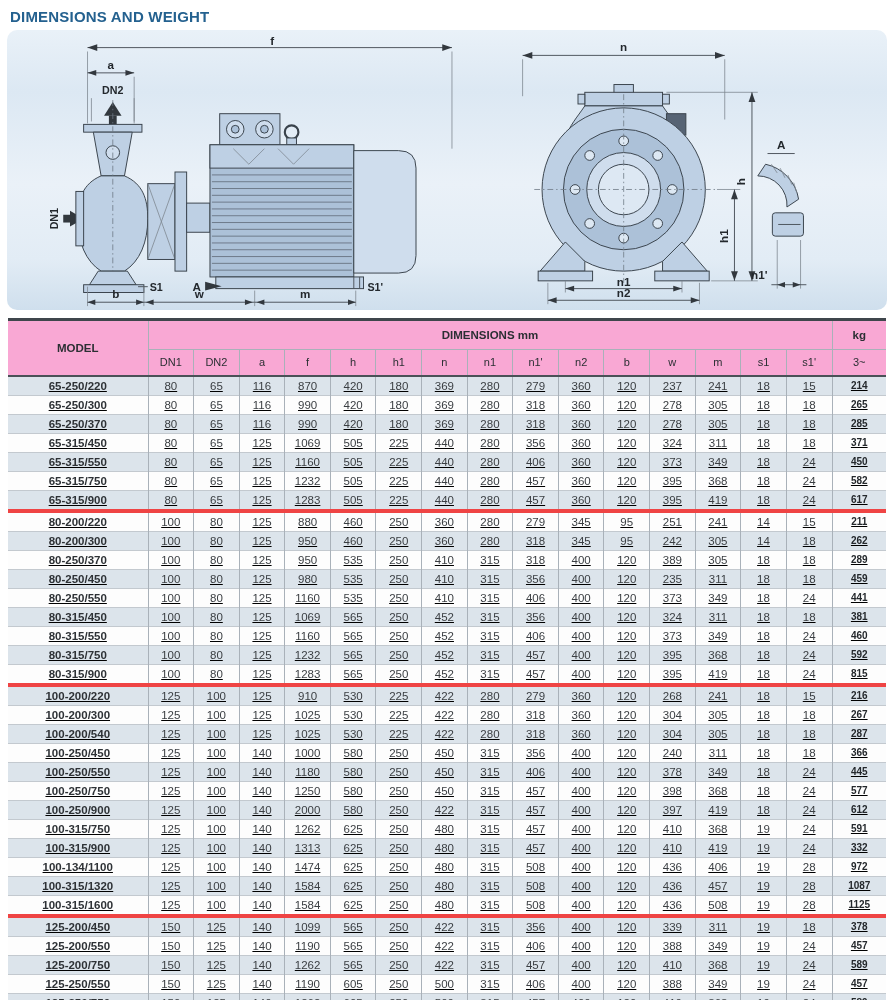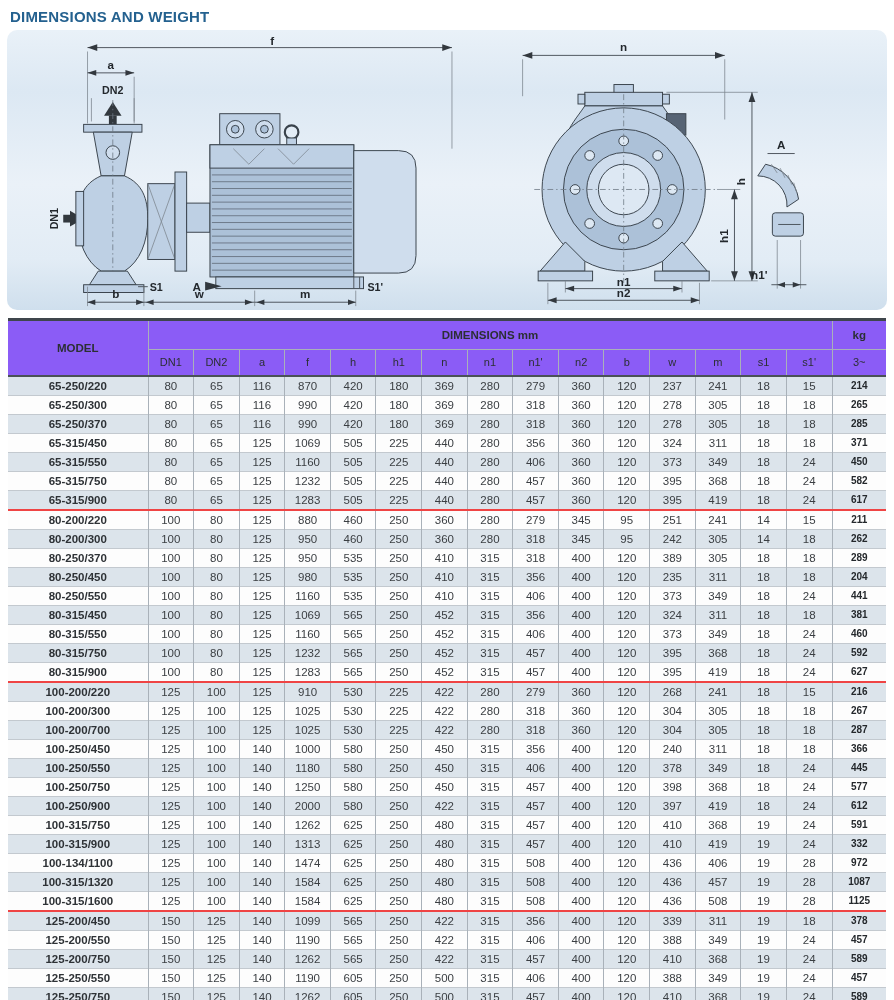--- a/index.html
+++ b/index.html
@@ -29,31 +29,31 @@
   .fin  { stroke:#6c7988; stroke-width:1; }
   .arr  { fill:#32383e; stroke:none; }
 
   .dim-table { position:absolute; left:8px; top:318px; width:878px;
     border-collapse:collapse; table-layout:fixed;
     border-top:3px solid #3f464c; border-bottom:2px solid #565d63; }
   .dim-table th, .dim-table td { border-right:1px solid #a9b1b9;
     text-align:center; vertical-align:middle; overflow:hidden; white-space:nowrap; }
   .dim-table td { border-top:1px solid #c3c9cf; font-size:11.5px; color:#3a3e42;
     height:18px; line-height:18px; }
-  .dim-table th { background:#8b5cf6; color:#2b2f33; }
+  .dim-table th { background:#f9a8d4; color:#2b2f33; }
   .dim-table tr.h1 th { height:30px; font-size:11.5px; font-weight:bold; }
   .dim-table tr.h2 th { height:26px; font-size:11px; font-weight:normal;
     border-top:1px solid #a9b1b9; }
   .dim-table th.model-h { font-weight:bold; }
   .dim-table th.kg-h { font-size:12.5px; }
   .dim-table thead { border-bottom:2px solid #4a5157; }
   .dim-table th:last-child, .dim-table td:last-child { border-right:none; }
-  .dim-table tbody tr { background:#fdfdfd; }
+  .dim-table tbody tr { background:#fdfdfd;text-decoration:underline; }
   .dim-table tbody tr:nth-child(odd) { background:#dce4eb; }
-  .dim-table tbody tr.group-start td { border-top:2px solid #ef4444; }
+  .dim-table tbody tr.group-start td { border-top:4px solid #ef4444; }
   .dim-table td.model-cell { font-weight:bold; color:#2e3236; }
   .dim-table td.kg-cell { font-weight:bold; color:#24282c; font-size:10px; }
 </style>
 </head>
 <body>
 
 <div class="page">
 
   <div class="page-title">DIMENSIONS AND WEIGHT</div>
 
@@ -489,21 +489,21 @@
           <td>250</td>
           <td>410</td>
           <td>315</td>
           <td>356</td>
           <td>400</td>
           <td>120</td>
           <td>235</td>
           <td>311</td>
           <td>18</td>
           <td>18</td>
-          <td class="kg-cell">204</td>
+          <td class="kg-cell">459</td>
         </tr>
         <tr>
           <td class="model-cell">80-250/550</td>
           <td>100</td>
           <td>80</td>
           <td>125</td>
           <td>1160</td>
           <td>535</td>
           <td>250</td>
           <td>410</td>
@@ -584,21 +584,21 @@
           <td>250</td>
           <td>452</td>
           <td>315</td>
           <td>457</td>
           <td>400</td>
           <td>120</td>
           <td>395</td>
           <td>419</td>
           <td>18</td>
           <td>24</td>
-          <td class="kg-cell">627</td>
+          <td class="kg-cell">815</td>
         </tr>
         <tr class="group-start">
           <td class="model-cell">100-200/220</td>
           <td>125</td>
           <td>100</td>
           <td>125</td>
           <td>910</td>
           <td>530</td>
           <td>225</td>
           <td>422</td>
@@ -625,21 +625,21 @@
           <td>318</td>
           <td>360</td>
           <td>120</td>
           <td>304</td>
           <td>305</td>
           <td>18</td>
           <td>18</td>
           <td class="kg-cell">267</td>
         </tr>
         <tr>
-          <td class="model-cell">100-200/700</td>
+          <td class="model-cell">100-200/540</td>
           <td>125</td>
           <td>100</td>
           <td>125</td>
           <td>1025</td>
           <td>530</td>
           <td>225</td>
           <td>422</td>
           <td>280</td>
           <td>318</td>
           <td>360</td>

